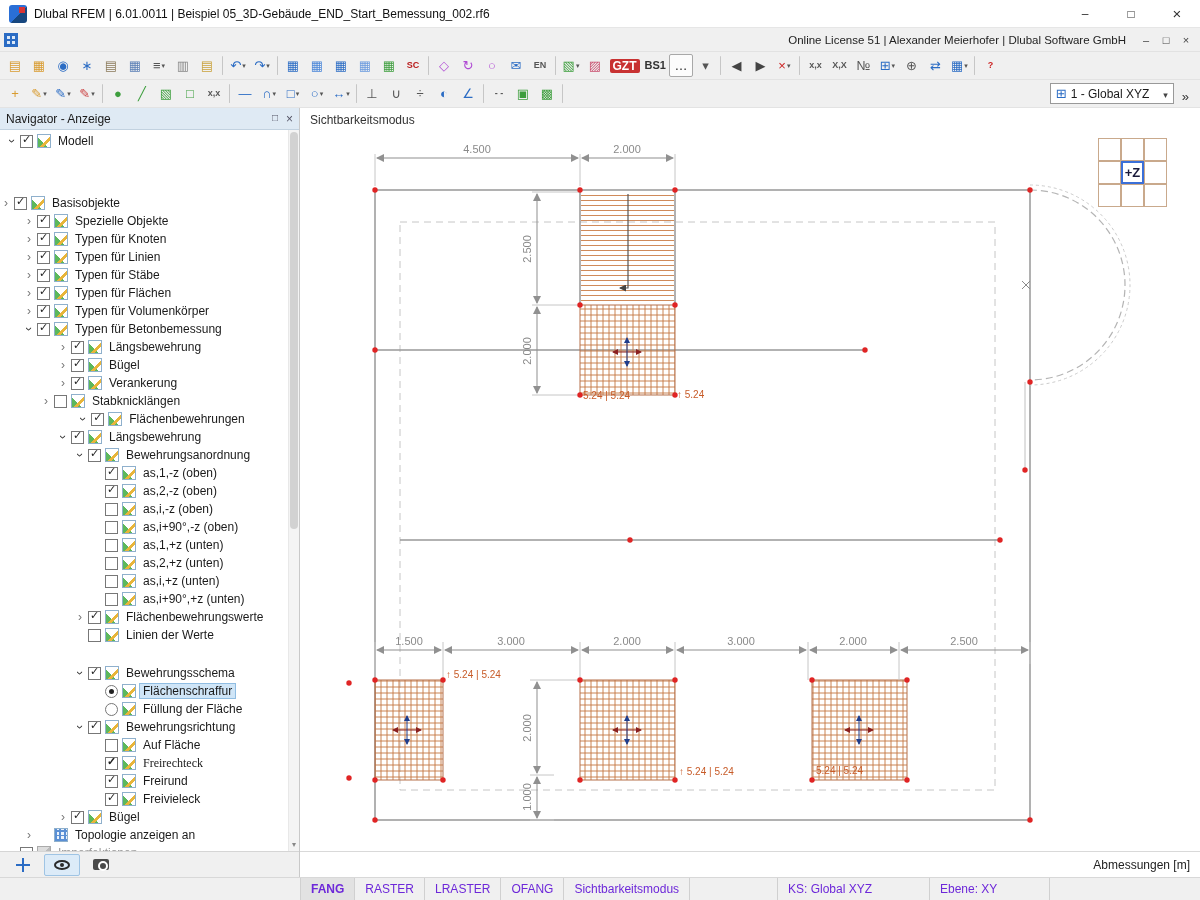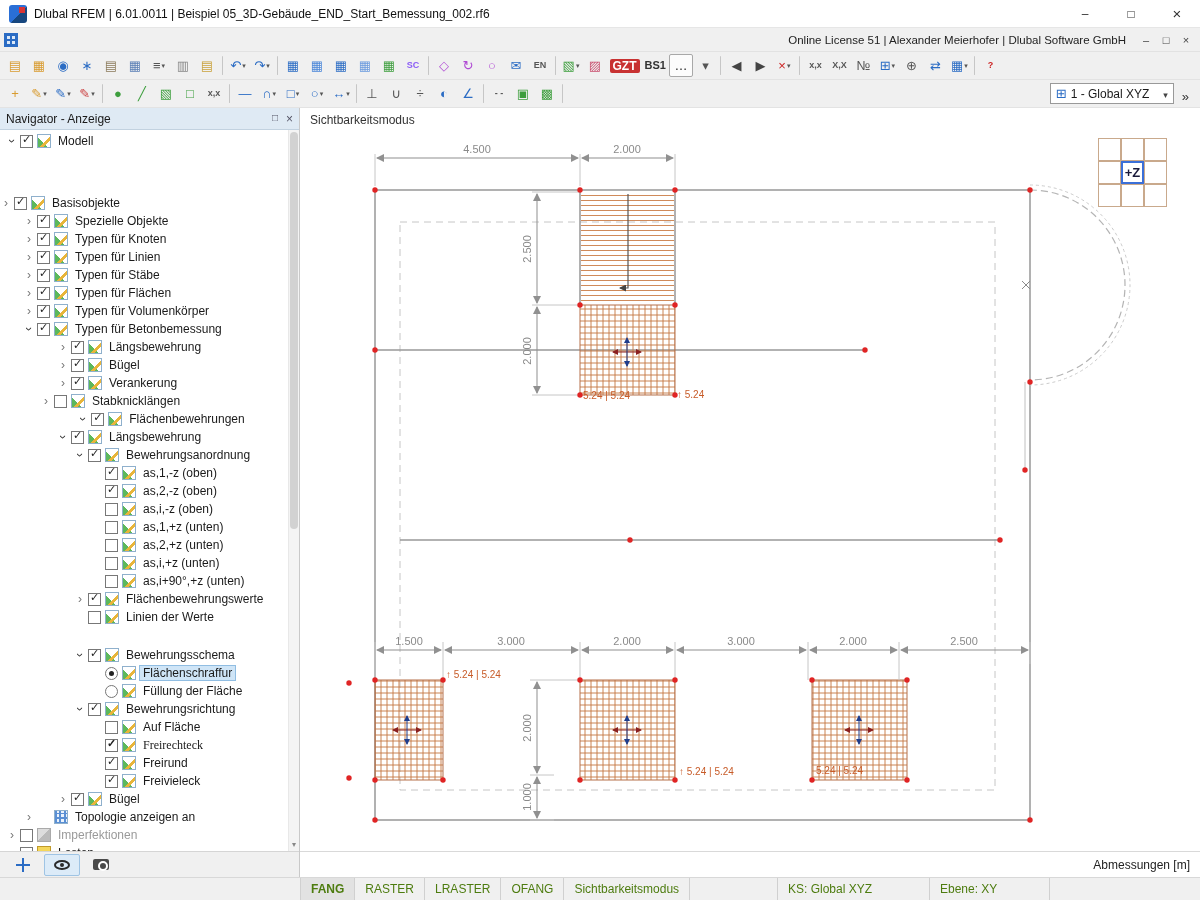--- a/index.html
+++ b/index.html
@@ -113,21 +113,21 @@
   .ext { stroke:#c6c6c6; stroke-width:1; fill:none; }
   .dimt { fill:#8a8a8a; font-size:11px; text-anchor:middle; }
   .ann { fill:#c75b28; font-size:10px; }
   .mode { fill:#333; font-size:12px; }
   .axisw { position:absolute; top:30px; right:33px; width:69px; height:69px; display:grid;
            grid-template-columns:repeat(3,1fr); grid-template-rows:repeat(3,1fr); background:#fff; }
   .axisw .c { border:1px solid #c9a98c; }
   .axisw .cz { border:2px solid #3a6fd8; display:flex; align-items:center; justify-content:center; font-weight:bold; font-size:13px; color:#1a1a3a; }
 
   
-  .statusbar { height:23px; flex:none; background:#f0f0f0; border-top:1px solid #d8d8d8; display:flex; align-items:stretch; font-size:12px; color:#4d7c0f; overflow:hidden; }
+  .statusbar { height:23px; flex:none; background:#f0f0f0; border-top:1px solid #d8d8d8; display:flex; align-items:stretch; font-size:12px; color:#6d28d9; overflow:hidden; }
   .cell { display:flex; align-items:center; padding:0 10px; border-right:1px solid #d0d0d0; white-space:nowrap; }
   .cell.lead { width:301px; flex:none; padding:0; }
   .cell.active { font-weight:bold; background:#e2e2e2; }
   .cell.grow { flex:1; }
   .cell.ks { width:152px; flex:none; }
   .cell.ebene { width:120px; flex:none; }
   .cell.tail { width:150px; flex:none; border-right:none; }
 </style>
 </head>
 <body>
@@ -215,21 +215,21 @@
         </span>
         <span class="tbi" style="color: rgb(43, 108, 196);">
           <span class="g">▦</span>
         </span>
         <span class="tbi" style="color: rgb(106, 154, 222);">
           <span class="g">▦</span>
         </span>
         <span class="tbi" style="color: rgb(61, 158, 61);">
           <span class="g">▦</span>
         </span>
-        <span class="tbi txt" style="color: #8b5cf6;">
+        <span class="tbi txt" style="color: #b91c1c;">
           <span class="g">SC</span>
         </span>
         <span class="tbi sep"></span>
         <span class="tbi" style="color: rgb(176, 75, 212);">
           <span class="g">◇</span>
         </span>
         <span class="tbi" style="color: rgb(176, 75, 212);">
           <span class="g">↻</span>
         </span>
         <span class="tbi" style="color: rgb(176, 75, 212);">
@@ -505,20 +505,26 @@
             <span class="chev none"></span>
             <span class="ctl check on"></span>
             <span class="tico ico-disp"></span>
             <span class="tlabel">as,2,-z (oben)</span>
           </div>
           <div class="trow" style="padding-left: 91px;">
             <span class="chev none"></span>
             <span class="ctl check"></span>
             <span class="tico ico-disp"></span>
             <span class="tlabel">as,i,-z (oben)</span>
+          </div>
+          <div class="trow" style="padding-left: 91px;">
+            <span class="chev none"></span>
+            <span class="ctl check"></span>
+            <span class="tico ico-disp"></span>
+            <span class="tlabel">as,i+90°,-z (oben)</span>
           </div>
           <div class="trow" style="padding-left: 91px;">
             <span class="chev none"></span>
             <span class="ctl check"></span>
             <span class="tico ico-disp"></span>
             <span class="tlabel">as,1,+z (unten)</span>
           </div>
           <div class="trow" style="padding-left: 91px;">
             <span class="chev none"></span>
             <span class="ctl check"></span>

